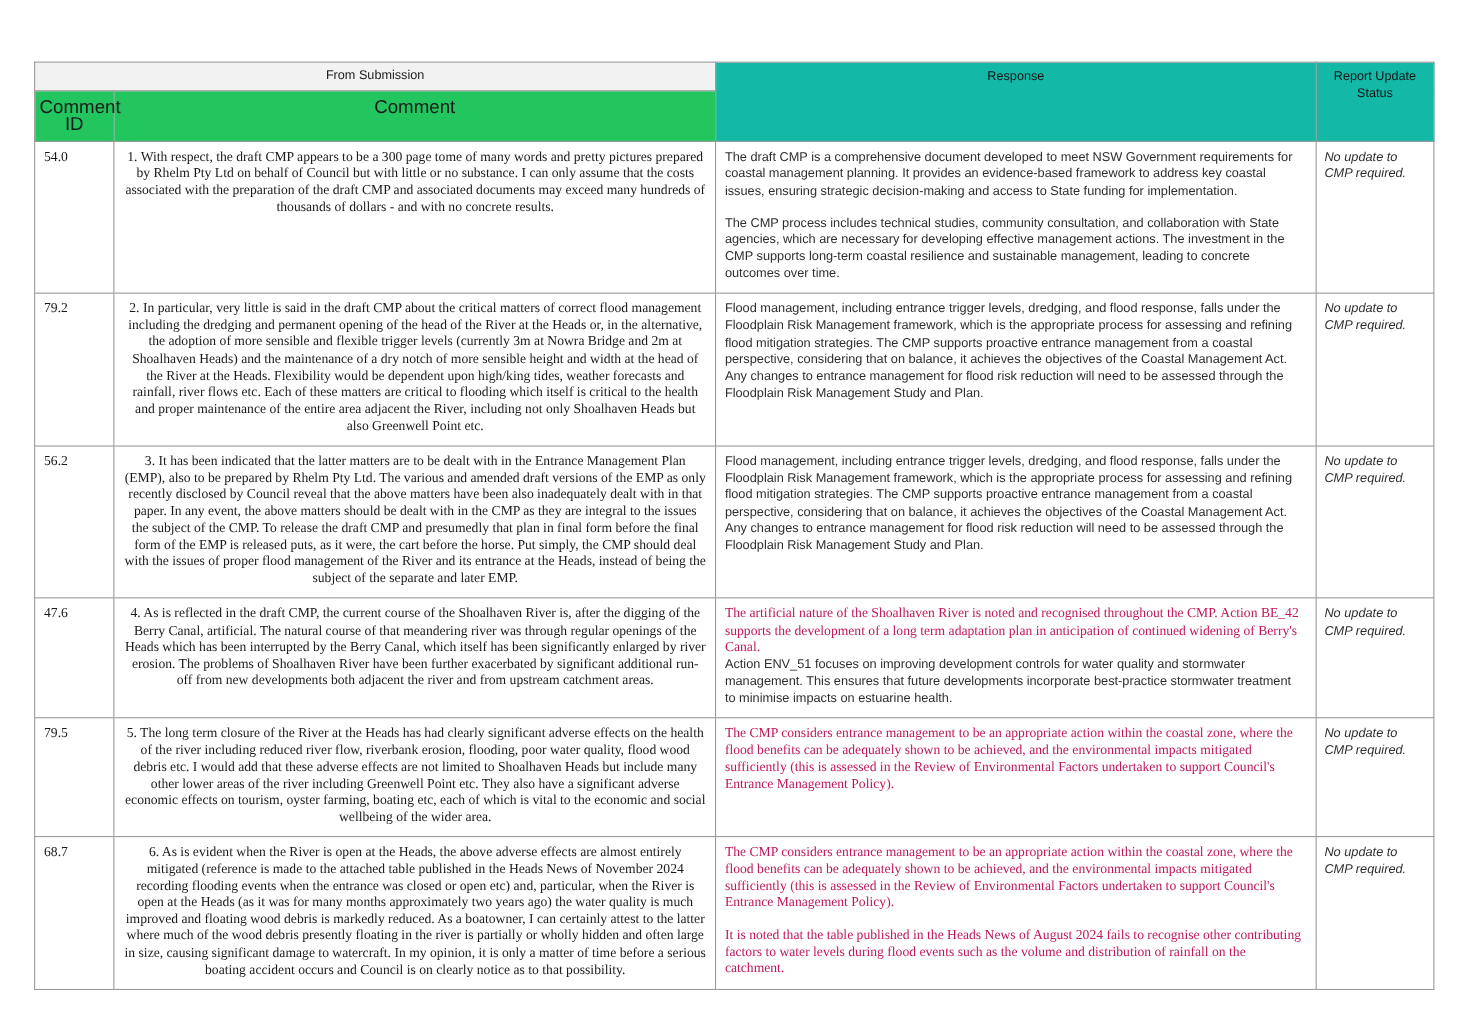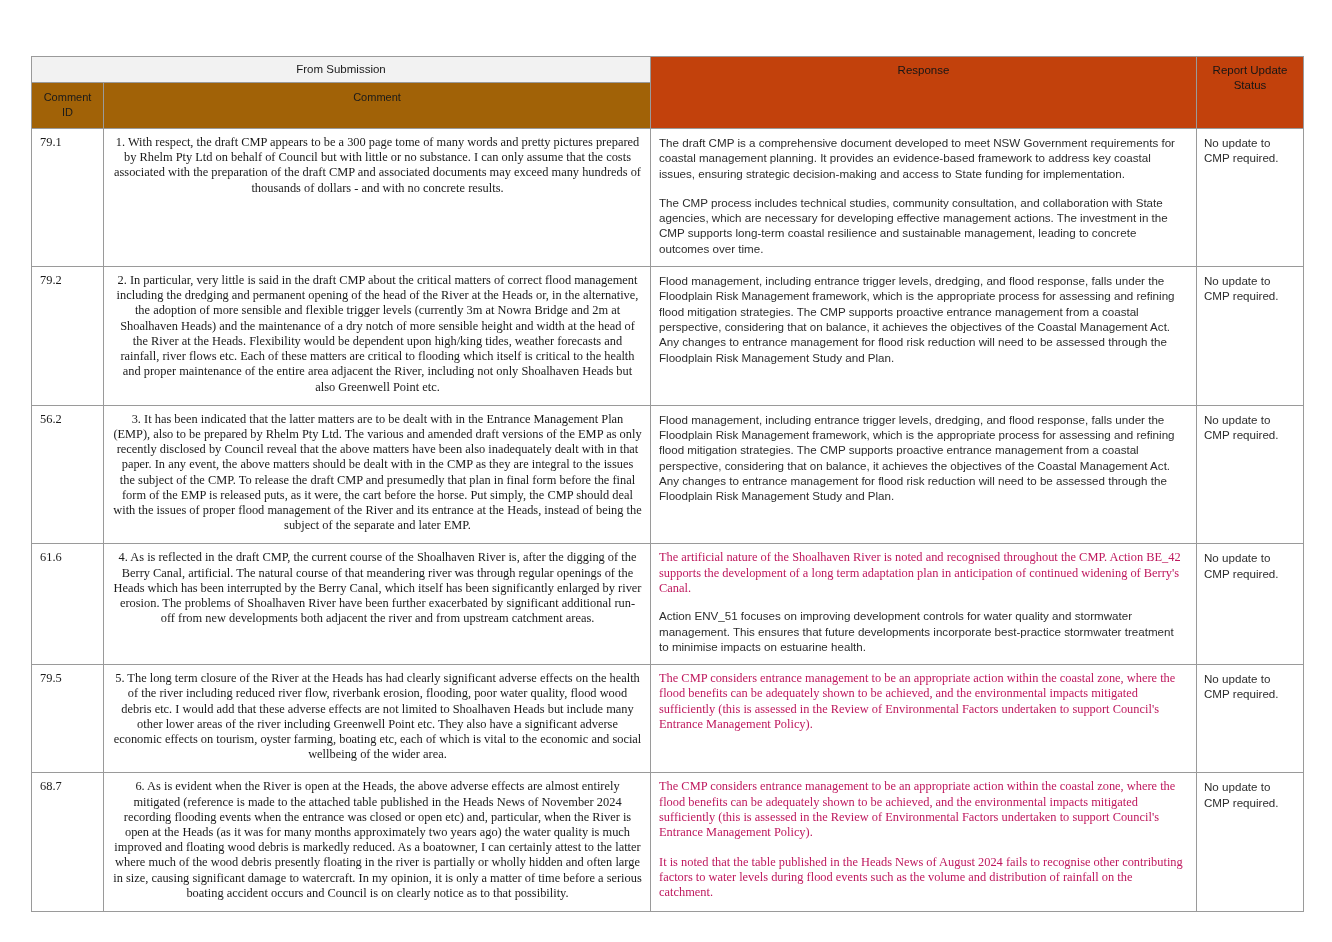--- a/index.html
+++ b/index.html
@@ -50,34 +50,34 @@
     background: #f2f2f2;
     text-align: center;
     font-weight: normal;
     font-size: 11.5px;
     color: #1a1a1a;
     height: 25px;
     line-height: 25px;
     font-family: "Liberation Sans", sans-serif;
   }
   .hdr-blue {
-    background: #c2410c;
+    background: #14b8a6;
     text-align: center;
     font-weight: normal;
     font-size: 11.5px;
     color: #161616;
     font-family: "Liberation Sans", sans-serif;
     padding: 6px 4px !important;
     line-height: 15px;
   }
   .hdr-sub {
-    background: #a16207;
+    background: #22c55e;
     text-align: center;
     font-weight: normal;
-    font-size: 11px;
+    font-size: 17px;
     color: #1a1a1a;
     font-family: "Liberation Sans", sans-serif;
     padding: 7px 4px 8px !important;
     line-height: 15px;
     height: 30px;
   }
 
   
   td.cell-id {
     font-family: "Liberation Serif", serif;
@@ -98,20 +98,21 @@
     font-size: 11.6px;
     color: #2d2d2d;
     padding: 6px 10px 10px 8px !important;
     line-height: 15.3px;
   }
   td.cell-status {
     font-size: 11.6px;
     color: #2d2d2d;
     padding: 6px 6px 10px 7px !important;
     line-height: 15.3px;
+    font-style: italic;
   }
 
   .cell-response p,
   .cell-status p,
   .cell-comment p {
     margin: 0;
   }
   .cell-response p + p,
   .cell-status p + p,
   .cell-comment p + p {
@@ -152,21 +153,21 @@
         <tr>
           <th class="hdr-sub">
             <span>Comment</span><br>
             <span>ID</span>
           </th>
           <th class="hdr-sub">Comment</th>
         </tr>
       </thead>
       <tbody id="table-body">
           <tr>
-            <td class="cell-id">79.1</td>
+            <td class="cell-id">54.0</td>
             <td class="cell-comment">
               <p>1. With respect, the draft CMP appears to be a 300 page tome of many words and pretty pictures prepared by Rhelm Pty Ltd on behalf of Council but with little or no substance. I can only assume that the costs associated with the preparation of the draft CMP and associated documents may exceed many hundreds of thousands of dollars - and with no concrete results.</p>
             </td>
             <td class="cell-response">
               <p class="sans">The draft CMP is a comprehensive document developed to meet NSW Government requirements for coastal management planning. It provides an evidence-based framework to address key coastal issues, ensuring strategic decision-making and access to State funding for implementation.</p>
               <p class="sans">The CMP process includes technical studies, community consultation, and collaboration with State agencies, which are necessary for developing effective management actions. The investment in the CMP supports long-term coastal resilience and sustainable management, leading to concrete outcomes over time.</p>
             </td>
             <td class="cell-status">
               <p>No update to CMP required.</p>
             </td>
@@ -189,27 +190,27 @@
               <p>3. It has been indicated that the latter matters are to be dealt with in the Entrance Management Plan (EMP), also to be prepared by Rhelm Pty Ltd. The various and amended draft versions of the EMP as only recently disclosed by Council reveal that the above matters have been also inadequately dealt with in that paper. In any event, the above matters should be dealt with in the CMP as they are integral to the issues the subject of the CMP. To release the draft CMP and presumedly that plan in final form before the final form of the EMP is released puts, as it were, the cart before the horse. Put simply, the CMP should deal with the issues of proper flood management of the River and its entrance at the Heads, instead of being the subject of the separate and later EMP.</p>
             </td>
             <td class="cell-response">
               <p class="sans">Flood management, including entrance trigger levels, dredging, and flood response, falls under the Floodplain Risk Management framework, which is the appropriate process for assessing and refining flood mitigation strategies. The CMP supports proactive entrance management from a coastal perspective, considering that on balance, it achieves the objectives of the Coastal Management Act. Any changes to entrance management for flood risk reduction will need to be assessed through the Floodplain Risk Management Study and Plan.</p>
             </td>
             <td class="cell-status">
               <p>No update to CMP required.</p>
             </td>
           </tr>
           <tr>
-            <td class="cell-id">61.6</td>
+            <td class="cell-id">47.6</td>
             <td class="cell-comment">
               <p>4. As is reflected in the draft CMP, the current course of the Shoalhaven River is, after the digging of the Berry Canal, artificial. The natural course of that meandering river was through regular openings of the Heads which has been interrupted by the Berry Canal, which itself has been significantly enlarged by river erosion. The problems of Shoalhaven River have been further exacerbated by significant additional run-off from new developments both adjacent the river and from upstream catchment areas.</p>
             </td>
             <td class="cell-response">
               <p class="serif">The artificial nature of the Shoalhaven River is noted and recognised throughout the CMP. Action BE_42 supports the development of a long term adaptation plan in anticipation of continued widening of Berry's Canal.</p>
-              <p class="sans" style="margin-top: 12px;">Action ENV_51 focuses on improving development controls for water quality and stormwater management. This ensures that future developments incorporate best-practice stormwater treatment to minimise impacts on estuarine health.</p>
+              <p class="sans" style="margin-top: 0px;">Action ENV_51 focuses on improving development controls for water quality and stormwater management. This ensures that future developments incorporate best-practice stormwater treatment to minimise impacts on estuarine health.</p>
             </td>
             <td class="cell-status">
               <p>No update to CMP required.</p>
             </td>
           </tr>
           <tr>
             <td class="cell-id">79.5</td>
             <td class="cell-comment">
               <p>5. The long term closure of the River at the Heads has had clearly significant adverse effects on the health of the river including reduced river flow, riverbank erosion, flooding, poor water quality, flood wood debris etc. I would add that these adverse effects are not limited to Shoalhaven Heads but include many other lower areas of the river including Greenwell Point etc. They also have a significant adverse economic effects on tourism, oyster farming, boating etc, each of which is vital to the economic and social wellbeing of the wider area.</p>
             </td>

